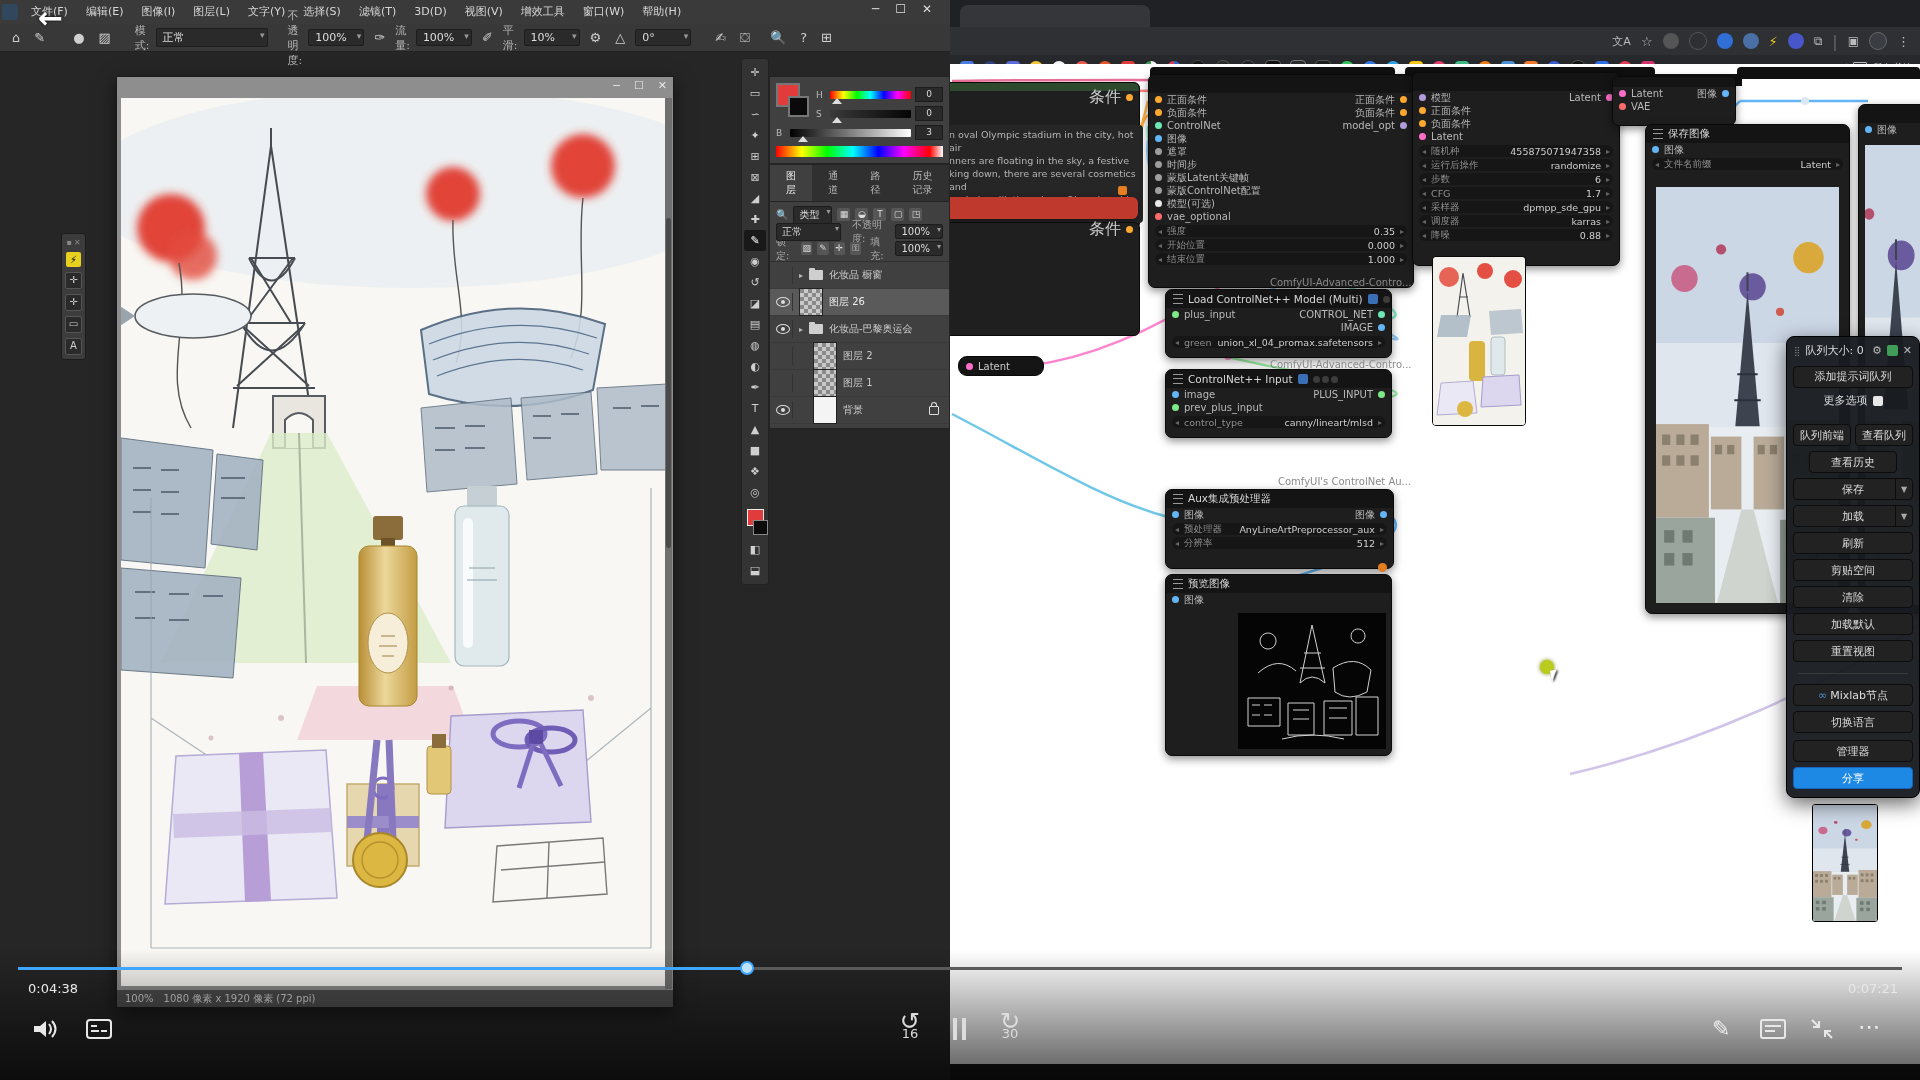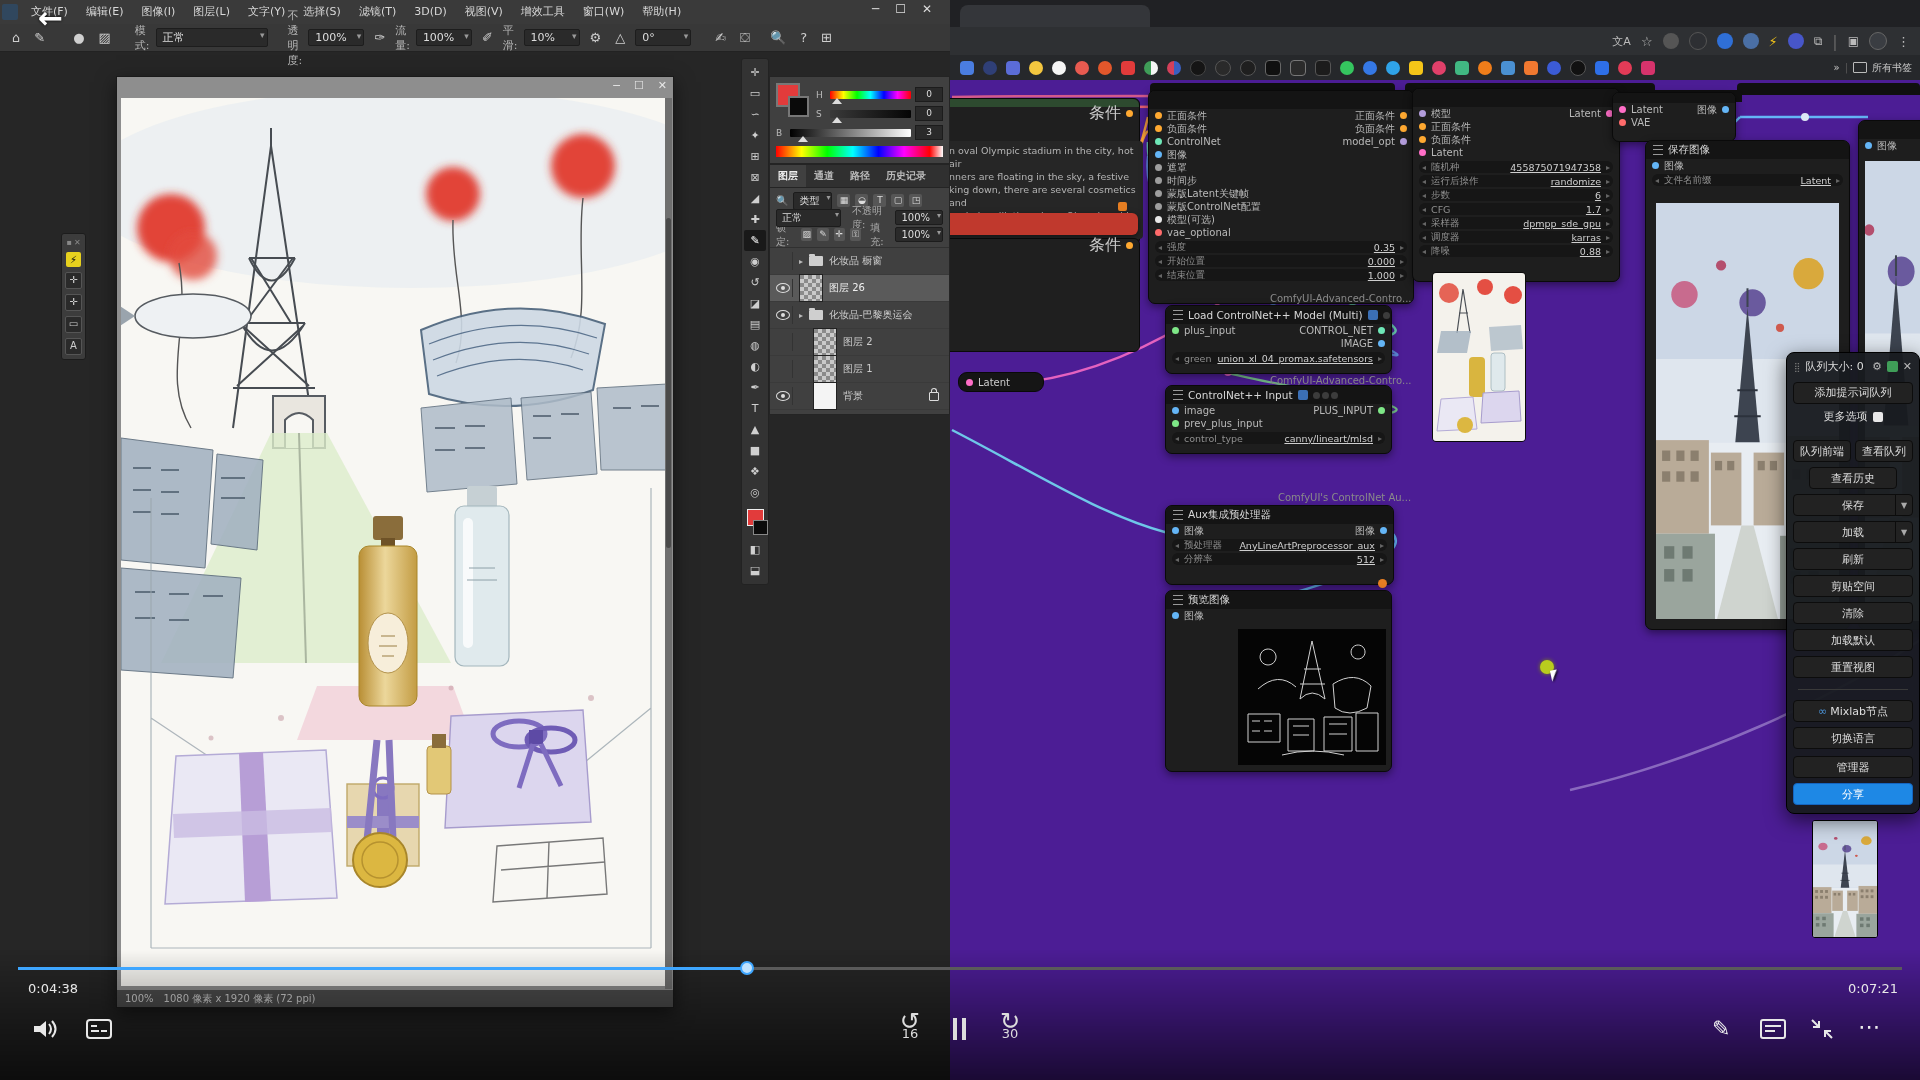--- a/index.html
+++ b/index.html
@@ -40,21 +40,21 @@
   .panels{position:absolute;left:769px;top:76px;width:181px;}
   .colorpanel{background:#404040;border:1px solid #242424;padding:6px;box-sizing:border-box;}
   .hsb-row{display:flex;align-items:center;gap:4px;margin:4px 0;}
   .hsb-label{width:10px;font-size:9px;color:#bbb;}
   .hsb-bar{height:8px;flex:1;border-radius:1px;position:relative;}
   .hsb-bar .arrow{position:absolute;top:7px;left:2px;width:0;height:0;border-left:5px solid transparent;border-right:5px solid transparent;border-bottom:6px solid #ddd;}
   .hsb-val{width:26px;height:13px;background:#2a2a2a;border:1px solid #1c1c1c;color:#ddd;font-size:9px;text-align:center;line-height:13px;}
   .spectrum{height:11px;margin-top:6px;background:linear-gradient(90deg,#f00,#ff0,#0f0,#0ff,#00f,#f0f,#f00 92%,#fff);}
   .fgswatches{position:relative;width:34px;height:34px;float:left;margin-right:6px;}
   .ptabs{display:flex;background:#303030;border:1px solid #242424;border-bottom:none;font-size:10px;color:#bbb;}
-  .ptab{padding:4px 8px;font-weight:bold;}
+  .ptab{padding:4px 16px;}
   .ptab.active{background:#404040;color:#eee;}
   .layers{background:#404040;border:1px solid #242424;padding:4px 0;font-size:10px;color:#ccc;}
   .lrow{display:flex;align-items:center;gap:5px;height:17px;padding:0 6px;}
   .lsel{background:#2a2a2a;border:1px solid #1c1c1c;border-radius:2px;padding:1px 12px 1px 5px;position:relative;color:#ddd;}
   .lsel:after{content:"▾";position:absolute;right:1px;top:0;font-size:8px;color:#999;}
   .licon{width:13px;height:13px;background:#565656;border-radius:2px;display:inline-block;text-align:center;line-height:13px;font-size:9px;color:#ddd;}
   .layerlist{margin-top:4px;border-top:1px solid #303030;}
   .layer{display:flex;align-items:center;gap:6px;height:26px;padding:0 4px;border-bottom:1px solid #3a3a3a;}
   .layer.selected{background:#5a5a5a;}
   .eyebox{width:18px;height:18px;border-right:1px solid #333;display:flex;align-items:center;justify-content:center;}
@@ -71,36 +71,36 @@
   #browser{position:absolute;left:950px;top:0;width:970px;height:1080px;background:#191919;}
   .tabstrip{position:absolute;left:0;top:0;width:970px;height:27px;background:#202124;}
   .tabshape{position:absolute;left:10px;top:5px;width:190px;height:22px;background:#34363a;border-radius:8px 8px 0 0;}
   .btoolbar{position:absolute;left:0;top:27px;width:970px;height:28px;background:#2e3033;display:flex;align-items:center;justify-content:flex-end;gap:10px;padding-right:10px;box-sizing:border-box;}
   .bico{width:16px;height:16px;border-radius:50%;background:#4a4d52;display:inline-block;}
   .bookbar{position:absolute;left:0;top:55px;width:970px;height:25px;background:#26282b;display:flex;align-items:center;gap:9px;padding-left:10px;box-sizing:border-box;}
   .fav{width:14px;height:14px;border-radius:4px;display:inline-block;flex:0 0 auto;}
   .allbm{margin-left:auto;display:flex;align-items:center;gap:5px;font-size:10px;color:#c6c6c6;padding-right:8px;}
   .folder2{width:12px;height:9px;border:1px solid #bbb;border-radius:1px;position:relative;}
   
-  #comfy{position:absolute;left:0;top:80px;width:970px;height:1000px;background:#4c1d95;overflow:hidden;}
+  #comfy{position:absolute;left:0;top:64px;width:970px;height:1000px;background:#ffffff;overflow:hidden;}
   .node{position:absolute;background:#1e1e1e;border:1px solid #0a0a0a;border-radius:7px;box-shadow:0 3px 8px rgba(0,0,0,.45);font-size:10px;color:#b9b9b9;}
   .ntitle{height:18px;background:#141414;border-radius:6px 6px 0 0;display:flex;align-items:center;gap:5px;padding:0 7px;color:#d7d7d7;font-size:10.5px;white-space:nowrap;overflow:hidden;}
   .burger{width:10px;height:8px;border-top:1.5px solid #999;border-bottom:1.5px solid #999;position:relative;flex:0 0 auto;}
   .burger:after{content:"";position:absolute;left:0;top:2.5px;width:10px;height:1.5px;background:#999;}
   .badge{width:10px;height:10px;background:#3b6fb5;border-radius:2px;flex:0 0 auto;}
   .tdots{display:flex;gap:2px;flex:0 0 auto;}
   .tdots i{width:7px;height:7px;border-radius:50%;background:#3c3c3c;}
   .prow{display:flex;align-items:center;justify-content:space-between;height:13px;padding:0 6px;position:relative;white-space:nowrap;}
   .pl{display:flex;align-items:center;gap:5px;}
   .pr{display:flex;align-items:center;gap:5px;margin-left:auto;}
   .dot{width:7px;height:7px;border-radius:50%;flex:0 0 auto;}
   .wrow{display:flex;align-items:center;justify-content:space-between;background:#161616;border-radius:8px;margin:2px 6px;height:12px;padding:0 12px;color:#8f8f8f;position:relative;font-size:9.5px;white-space:nowrap;overflow:hidden;}
   .wrow:before{content:"◂";position:absolute;left:3px;color:#666;font-size:8px;}
   .wrow:after{content:"▸";position:absolute;right:3px;color:#666;font-size:8px;}
-  .wval{color:#cfcfcf;text-decoration:underline;}
+  .wval{color:#cfcfcf;}
   .nlabel{position:absolute;color:#8a8a8a;font-size:10px;white-space:nowrap;}
   .promptnode{position:absolute;background:#1f1f1f;border:1px solid #0a0a0a;border-radius:6px;}
   .prompttext{position:absolute;background:#262626;border-radius:4px;color:#b4b4b4;font-size:9.5px;line-height:13px;padding:3px 6px;white-space:pre-line;overflow:hidden;}
   .groupbar{position:absolute;height:12px;background:#101010;border-radius:4px 4px 0 0;}
   
   .qpanel{position:absolute;left:836px;top:272px;width:134px;height:462px;background:rgba(24,27,31,.96);border:1px solid #000;border-radius:8px;box-shadow:0 6px 20px rgba(0,0,0,.6);display:flex;flex-direction:column;align-items:center;padding-top:6px;box-sizing:border-box;z-index:4;}
   .qhead{display:flex;align-items:center;gap:5px;width:100%;padding:0 7px;box-sizing:border-box;color:#ddd;font-size:11px;margin-bottom:5px;}
   .qbtn{width:118px;height:20px;background:#222;border:1px solid #0c0c0c;border-radius:4px;color:#ddd;font-size:11px;display:flex;align-items:center;justify-content:center;margin:2.5px 0;position:relative;}
   .qbtn.small{width:56px;margin-top:13px;}
   .qbtn.mid{width:86px;}

